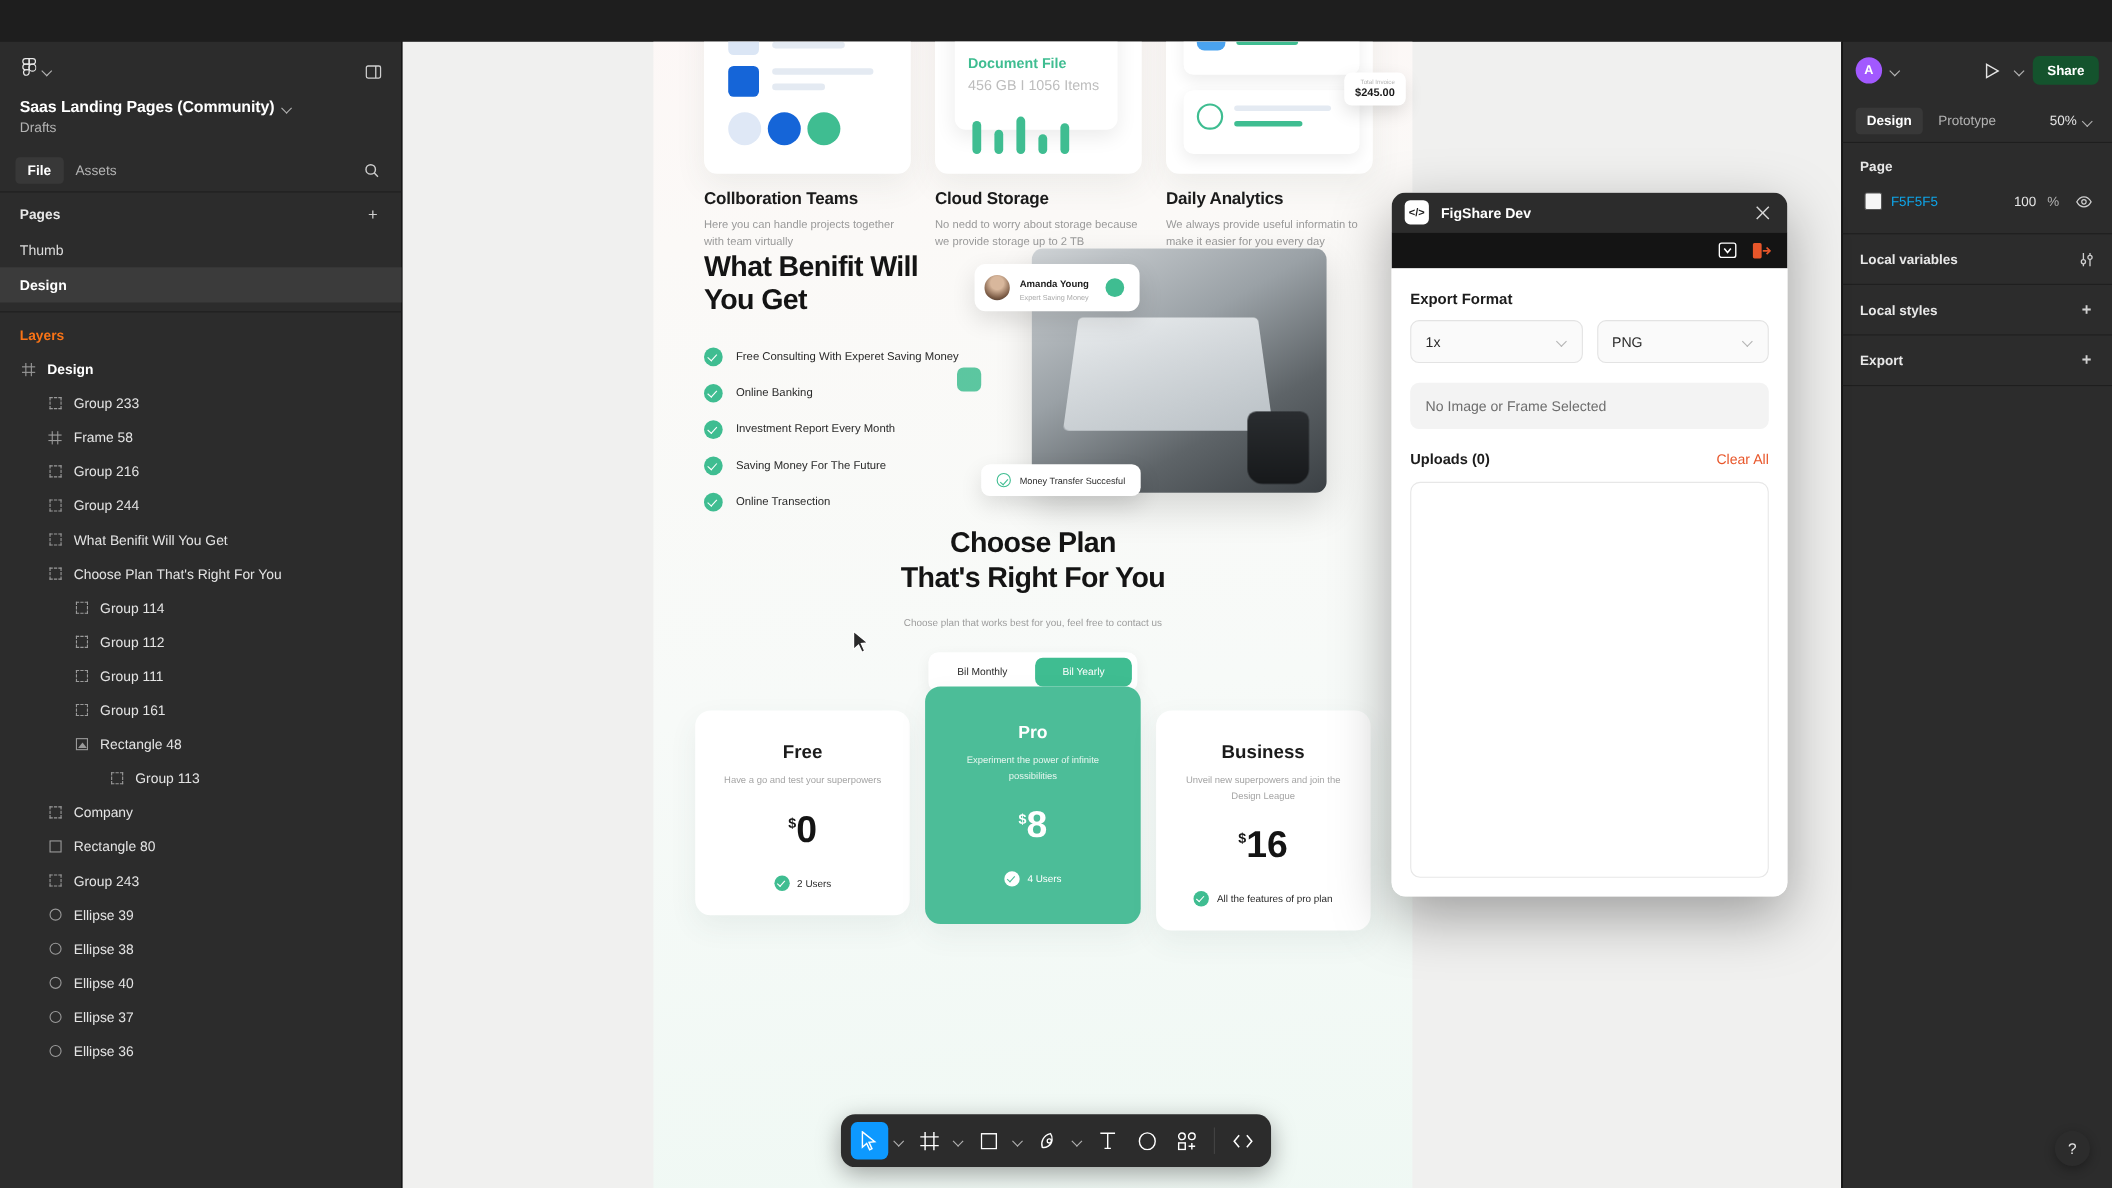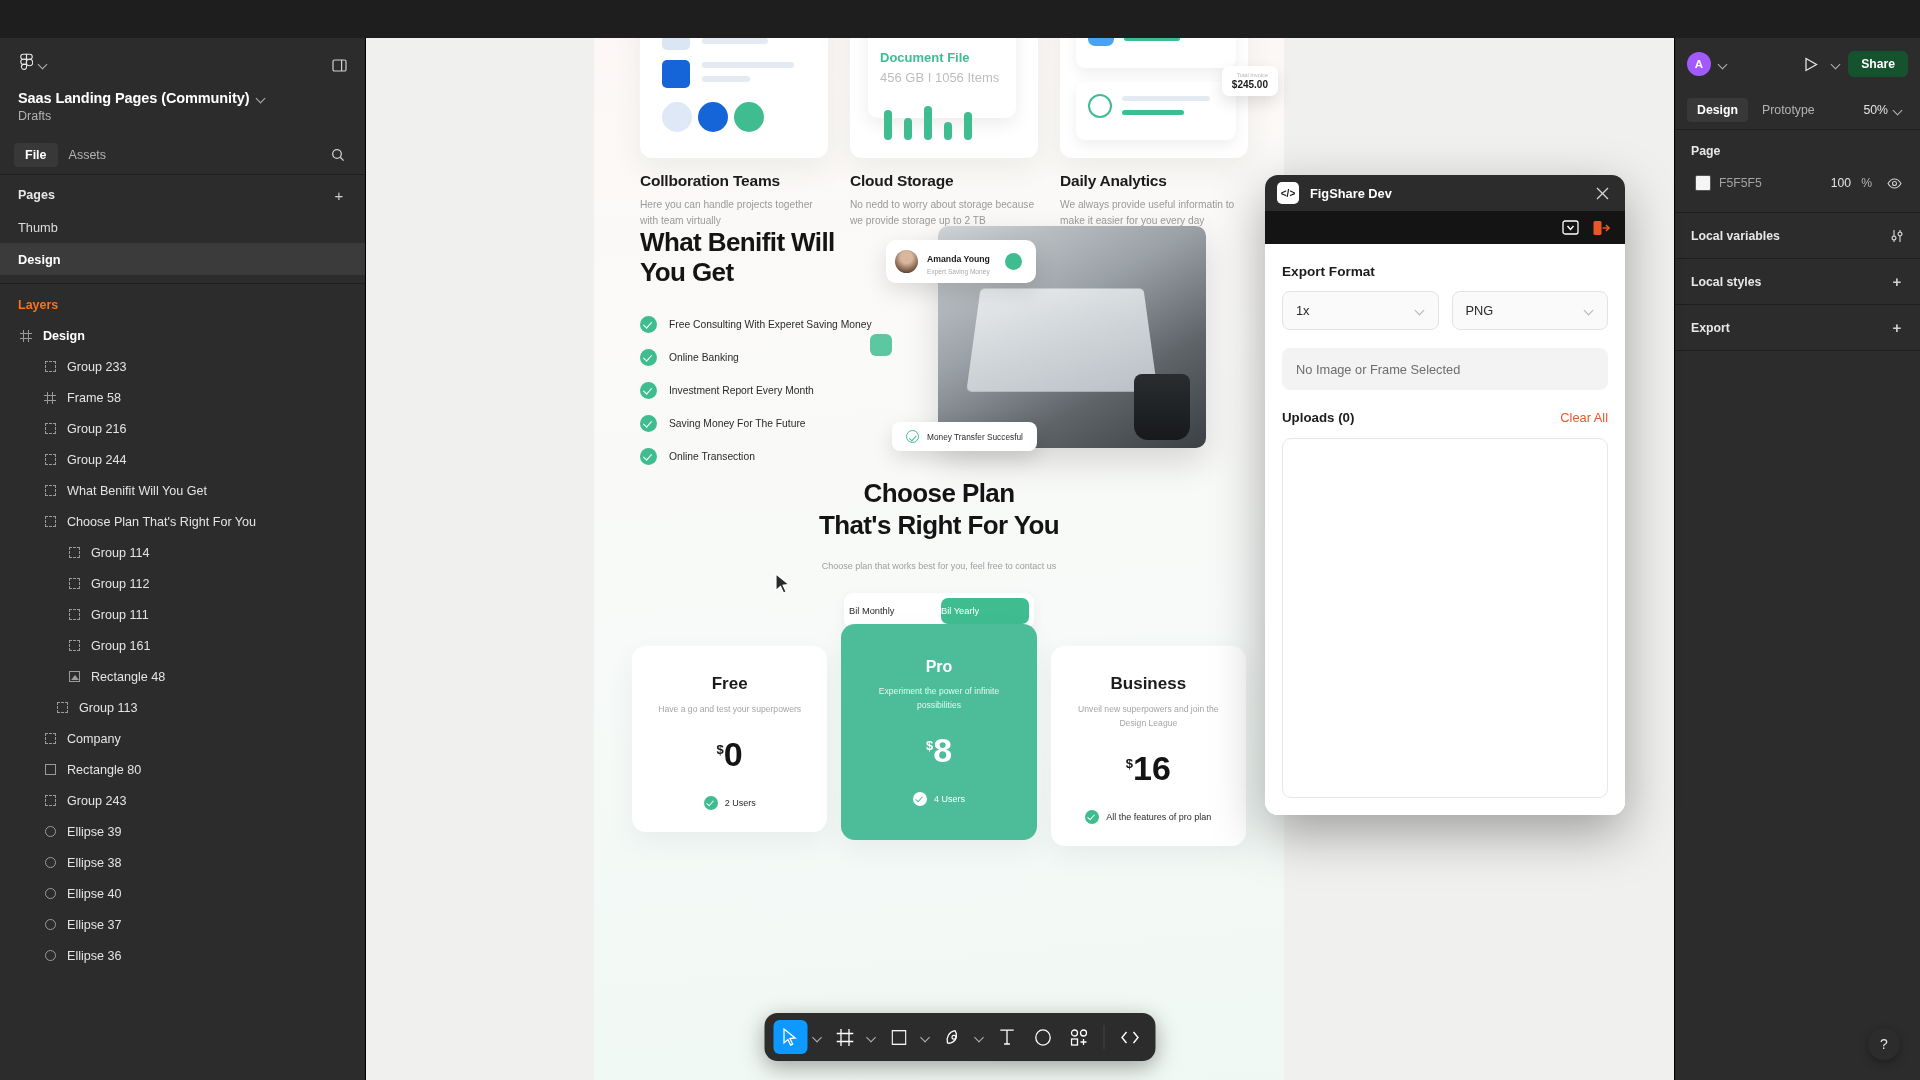--- a/index.html
+++ b/index.html
@@ -101,21 +101,21 @@
   .zoom-ctl { margin-left: auto; display: flex; align-items: center; gap: 6px;
     font-size: 12.3px; color: #e4e4e4; padding: 4px 6px; border-radius: 4px; cursor: pointer; }
 
   .rp-sect { padding: 14px 12px 6px 16px; border-bottom: 1px solid #1e1e1e; }
   .rp-sect-title { font-size: 12.3px; font-weight: bold; color: #e8e8e8; margin-bottom: 10px; }
   .fill-row {
     display: flex; align-items: center; gap: 8px; padding: 5px 4px 5px 4px;
     border-radius: 4px; margin-bottom: 8px;
   }
   .swatch { width: 16px; height: 16px; background: #f5f5f5; border: 1px solid #555; border-radius: 2px; }
-  .fill-hex { font-size: 12.2px; color: #a3a3a3; flex: 1; }
+  .fill-hex { font-size: 12.2px; color: #0ea5e9; flex: 1; }
   .fill-opacity { font-size: 12.2px; color: #e4e4e4; }
   .fill-pct { font-size: 12.2px; color: #b3b3b3; margin-left: 2px; }
   .eye-btn { width: 20px; height: 20px; display:flex; align-items:center; justify-content:center;
     cursor: pointer; border-radius: 3px; margin-left: 4px; }
 
   .rp-listrow {
     height: 46px; display: flex; align-items: center; justify-content: space-between;
     padding: 0 12px 0 16px; border-bottom: 1px solid #1e1e1e;
     font-size: 12.3px; font-weight: bold; color: #e8e8e8; cursor: pointer;
   }
@@ -207,21 +207,21 @@
     background: #3fbd91; opacity: .85; z-index: 4;
   }
 
   .plan-sec { position: absolute; left: 0; top: 500px; width: 690px; text-align: center; }
   .plan-sec h2 { font-size: 26px; font-weight: bold; color: #141414; line-height: 1.22; letter-spacing: -.6px; }
   .plan-sub { font-size: 9px; color: #9d9d9d; margin-top: 20px; }
   .bill-toggle {
     margin: 22px auto 0; width: 190px; background: #fff; border-radius: 9px; padding: 5px;
     display: flex; gap: 4px; box-shadow: 0 4px 14px rgba(0,0,0,.06);
   }
-  .bill-opt { flex: 1; text-align: left; font-size: 9.3px; color: #2a2a2a; padding: 8px 0; border-radius: 7px; cursor: pointer; }
+  .bill-opt { flex: 1; text-align: center; font-size: 9.3px; color: #2a2a2a; padding: 8px 0; border-radius: 7px; cursor: pointer; }
   .bill-opt.active { background: #3fbd91; color: #fff; }
 
   .cards-row { position: absolute; left: 38px; top: 668px; width: 614px; display: flex; align-items: flex-start; gap: 14px; }
   .pcard { flex: 1; background: #fff; border-radius: 14px; padding: 28px 16px 22px; text-align: center;
     box-shadow: 0 10px 26px rgba(60,90,80,.07); }
   .pcard.pro { background: #4cbd98; color: #fff; padding-top: 34px; margin-top: -22px; padding-bottom: 34px; }
   .pc-name { font-size: 17px; font-weight: bold; color: #1b1b1b; }
   .pcard.pro .pc-name { color: #fff; font-size: 16px; }
   .pc-desc { font-size: 8.6px; color: #a5a5a5; line-height: 1.6; margin-top: 9px; }
   .pcard.pro .pc-desc { color: #e6f6ef; }
@@ -404,21 +404,21 @@
             <span class="ico-group"></span>
           </span>
           <span>Group 161</span>
         </div>
         <div class="layer-row" style="padding-left: 66px;">
           <span class="lr-ico">
             <span class="ico-img"></span>
           </span>
           <span>Rectangle 48</span>
         </div>
-        <div class="layer-row" style="padding-left: 54px;">
+        <div class="layer-row" style="padding-left: 98px;">
           <span class="lr-ico">
             <span class="ico-group"></span>
           </span>
           <span>Group 113</span>
         </div>
         <div class="layer-row" style="padding-left: 42px;">
           <span class="lr-ico">
             <span class="ico-group"></span>
           </span>
           <span>Company</span>

